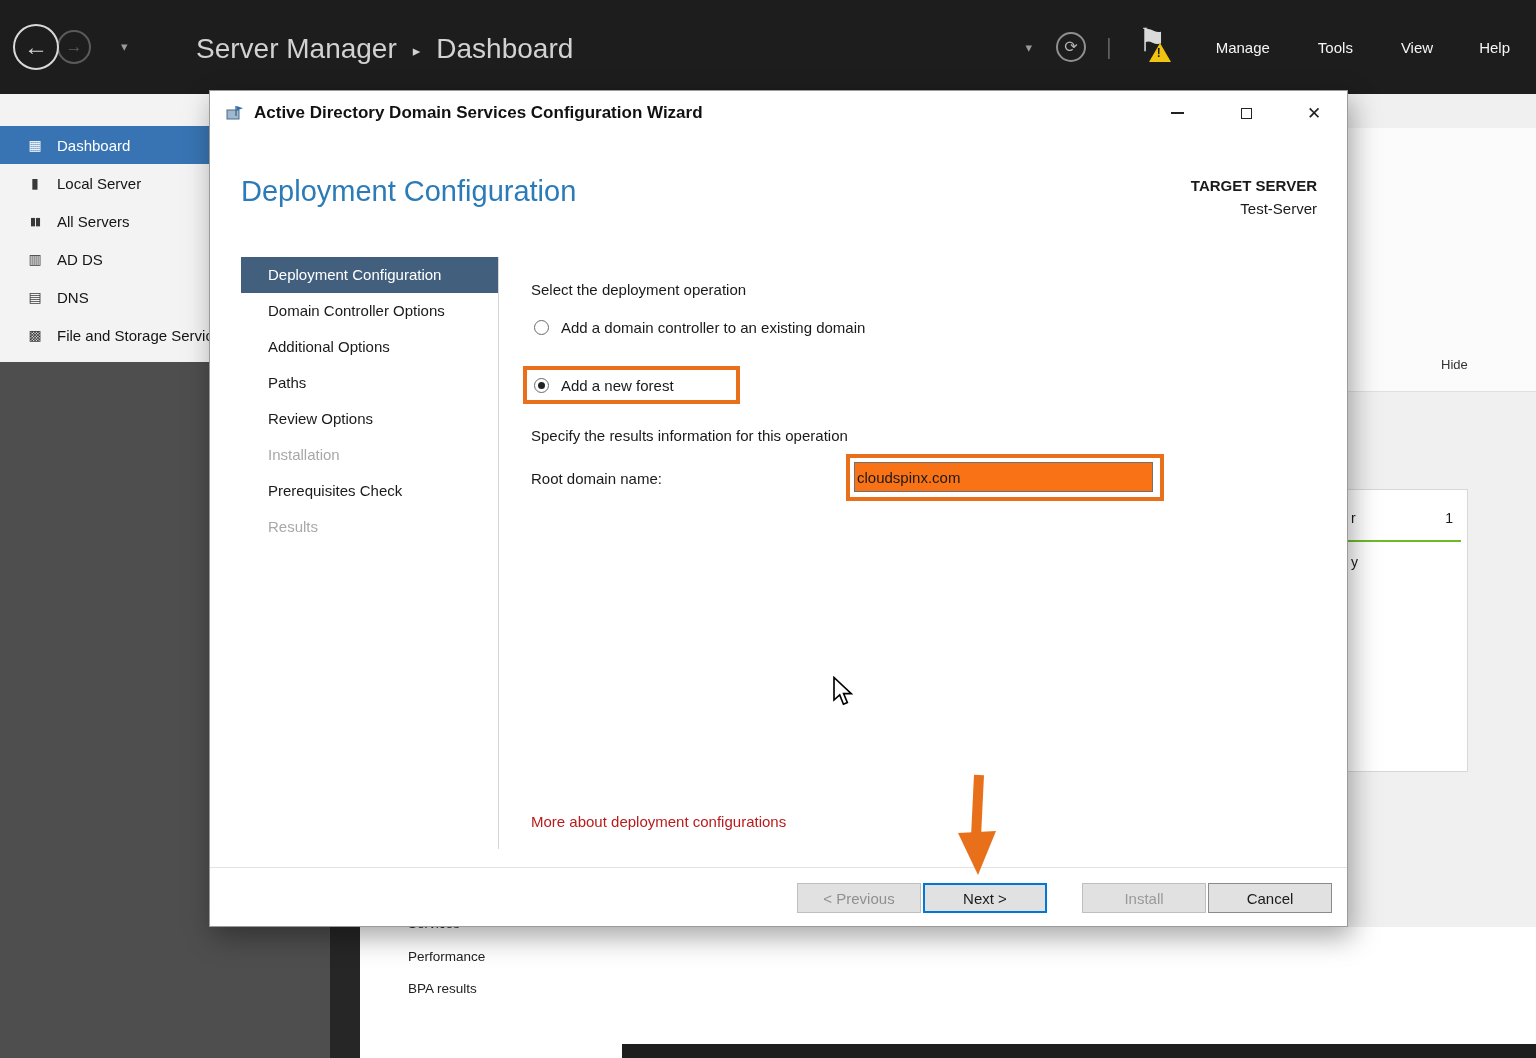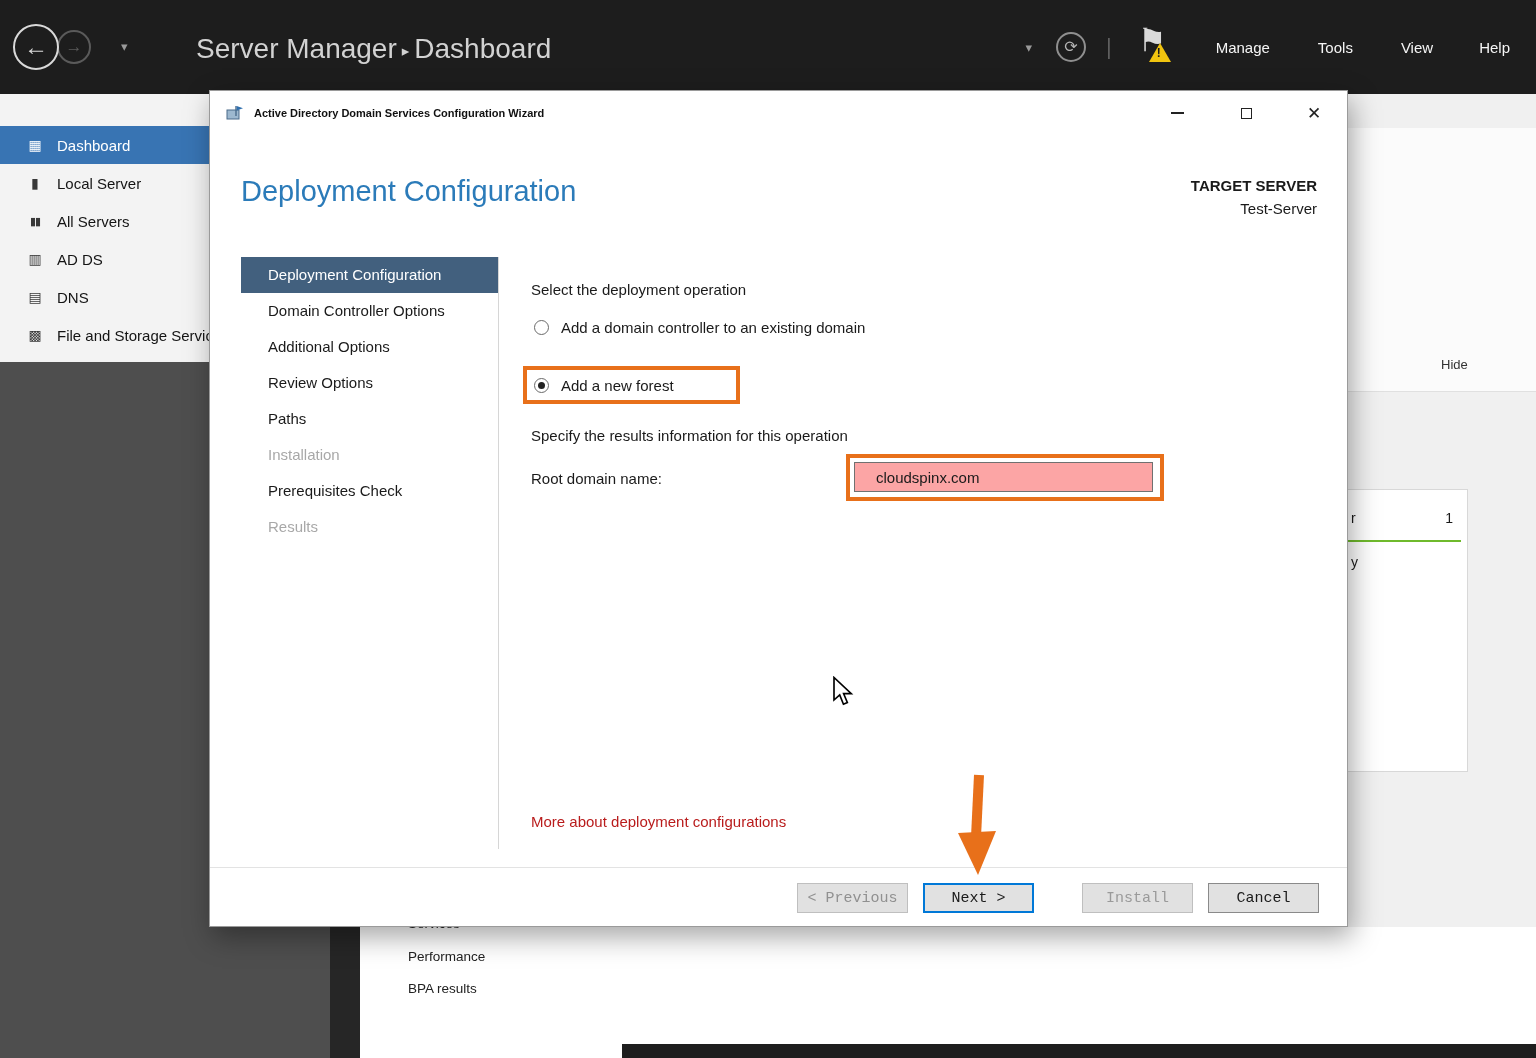--- a/index.html
+++ b/index.html
@@ -8,21 +8,21 @@
   .screen { position:relative; width:1536px; height:1058px; background:#4e4e4e; overflow:hidden; }
 
   
   .topbar { position:absolute; left:0; top:0; width:1536px; height:94px; background:#1d1d1d; z-index:5; }
   .circle-back { position:absolute; left:13px; top:24px; width:46px; height:46px; border:2px solid #d9d9d9;
     border-radius:50%; color:#d9d9d9; display:flex; align-items:center; justify-content:center;
     font-size:24px; background:#1d1d1d; z-index:2; cursor:pointer; }
   .circle-fwd { position:absolute; left:57px; top:30px; width:34px; height:34px; border:2px solid #5a5a5a;
     border-radius:50%; color:#5a5a5a; display:flex; align-items:center; justify-content:center; font-size:17px; z-index:1; }
   .nav-caret { position:absolute; left:121px; top:39px; color:#9a9a9a; font-size:13px; }
-  .breadcrumb { position:absolute; left:196px; top:27px; display:flex; align-items:center; gap:5px;
+  .breadcrumb { position:absolute; left:196px; top:27px; display:flex; align-items:center; gap:16px;
     font-size:28px; color:#d2d2d2; line-height:40px; }
   .bc-sep { font-size:15px; color:#d2d2d2; margin-top:4px; }
   .topbar-right { position:absolute; right:26px; top:0; height:94px; display:flex; align-items:center; }
   .hdr-caret { color:#9a9a9a; font-size:13px; }
   .refresh-circle { width:30px; height:30px; border:2px solid #8f8f8f; border-radius:50%;
     display:flex; align-items:center; justify-content:center; margin-left:24px; }
   .refresh-glyph { font-size:16px; color:#b5b5b5; margin-top:-2px; }
   .sep-pipe { color:#5f5f5f; font-size:22px; margin-left:20px; }
   .flag-wrap { position:relative; width:36px; height:44px; margin-left:26px; }
   .flag-glyph { position:absolute; left:0; top:-4px; font-size:32px; color:#dadada; }
@@ -56,21 +56,21 @@
   .bg-dark-bar { position:absolute; left:330px; top:900px; width:30px; height:158px; background:#262626; z-index:1; }
   .bg-bottom-strip { position:absolute; left:622px; top:1044px; width:914px; height:14px; background:#1e1e1e; z-index:2; }
   .bot-item { position:absolute; left:408px; font-size:13.5px; color:#222; z-index:1; }
   .bot-0 { top:916px; } .bot-1 { top:949px; } .bot-2 { top:981px; }
 
   
   .dialog { position:absolute; left:209px; top:90px; width:1139px; height:837px; background:#ffffff;
     border:1px solid #9a9a9a; z-index:10; box-shadow:4px 10px 26px rgba(0,0,0,0.35); }
   .dlg-titlebar { position:absolute; left:0; top:0; width:100%; height:44px; background:#ffffff; }
   .dlg-icon { position:absolute; left:16px; top:14px; }
-  .dlg-title { position:absolute; left:44px; top:0; line-height:44px; font-size:11px; font-weight:700; color:#111; }
+  .dlg-title { position:absolute; left:44px; top:0; line-height:44px; font-size:17px; font-weight:700; color:#111; }
   .win-btn { position:absolute; top:6px; width:44px; height:32px; display:flex; align-items:center;
     justify-content:center; cursor:pointer; color:#222; }
   .wb-min { left:945px; } .wb-max { left:1014px; } .wb-close { left:1082px; font-size:17px; }
   .min-bar { width:13px; height:2px; background:#222; }
   .max-box { width:11px; height:11px; border:1px solid #222; }
 
   .dlg-heading { position:absolute; left:31px; top:84px; font-size:29px; font-weight:400; color:#2b7bb9; }
   .target { position:absolute; right:30px; top:83px; text-align:right; line-height:23px; }
   .target-label { font-size:15px; font-weight:700; color:#1a1a1a; }
   .target-name { font-size:15px; color:#1a1a1a; }
@@ -90,29 +90,29 @@
   .rr-0 { top:224px; } .rr-1 { top:253px; } .rr-2 { top:282px; }
   .radio { width:15px; height:15px; border:1px solid #6a6a6a; border-radius:50%; background:#fff;
     position:relative; flex:0 0 15px; }
   .radio.checked::after { content:""; position:absolute; left:3px; top:3px; width:7px; height:7px;
     border-radius:50%; background:#222; }
 
   .ann-box { position:absolute; border:4px solid #e8701a; z-index:12; pointer-events:none; }
   .ann-forest { left:313px; top:275px; width:217px; height:38px; }
   .ann-input { left:636px; top:363px; width:318px; height:47px; }
   .text-input { position:absolute; left:644px; top:371px; width:299px; height:30px; border:1px solid #707070;
-    background:#fca5a5; font-size:15px; padding-left:21px; color:#1a1a1a;
+    background:#f97316; font-size:15px; padding-left:2px; color:#1a1a1a;
     font-family:"Liberation Sans","DejaVu Sans",sans-serif; }
   .more-link { position:absolute; left:321px; top:722px; font-size:15px; color:#b91c1c; cursor:pointer; }
   .cursor-svg { position:absolute; left:622px; top:585px; z-index:13; }
 
   .footer-line { position:absolute; left:0; top:776px; width:100%; height:1px; background:#e3e3e3; }
-  .btn { position:absolute; top:792px; width:111px; height:30px; background:#e1e1e1; border:1px solid #adadad;
+  .btn { position:absolute; top:792px; width:124px; height:30px; background:#e1e1e1; border:1px solid #adadad;
     font-size:15px; color:#1a1a1a; text-align:center; cursor:pointer;
-    font-family:Liberation Mono, monospace; }
+    font-family:Liberation Sans, sans-serif; }
   .btn-prev { left:587px; color:#909090; border-color:#bfbfbf; }
   .btn-next { left:713px; border:2px solid #0078d7; }
   .btn-install { left:872px; color:#9a9a9a; border-color:#bfbfbf; }
   .btn-cancel { left:998px; border-color:#8a8a8a; }
   .ann-arrow { position:absolute; left:741px; top:680px; z-index:13; pointer-events:none; }
 </style>
 </head>
 <body>
 
 <div class="screen">
@@ -216,22 +216,22 @@
     <h1 class="dlg-heading">Deployment Configuration</h1>
     <div class="target">
       <div class="target-label">TARGET SERVER</div>
       <div class="target-name">Test-Server</div>
     </div>
 
     <div class="wiz-nav">
       <div class="wiz-item selected">Deployment Configuration</div>
       <div class="wiz-item">Domain Controller Options</div>
       <div class="wiz-item">Additional Options</div>
+      <div class="wiz-item">Paths</div>
       <div class="wiz-item">Review Options</div>
-      <div class="wiz-item">Paths</div>
       <div class="wiz-item disabled">Installation</div>
       <div class="wiz-item">Prerequisites Check</div>
       <div class="wiz-item disabled">Results</div>
     </div>
     <div class="vline"></div>
 
     <span class="content-label lbl-select">Select the deployment operation</span>
 
     <div class="radio-row rr-0">
       <span class="radio"></span>

